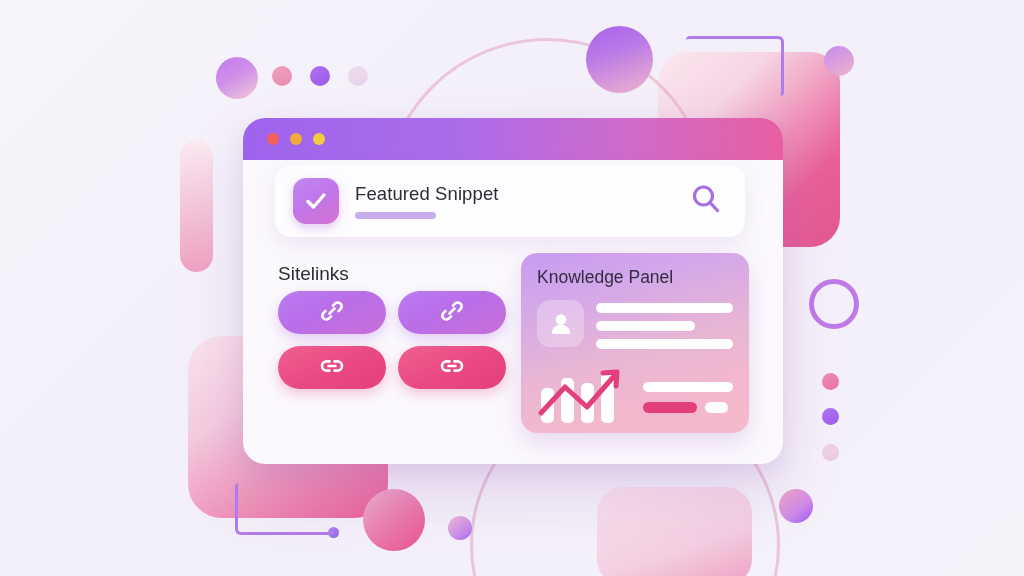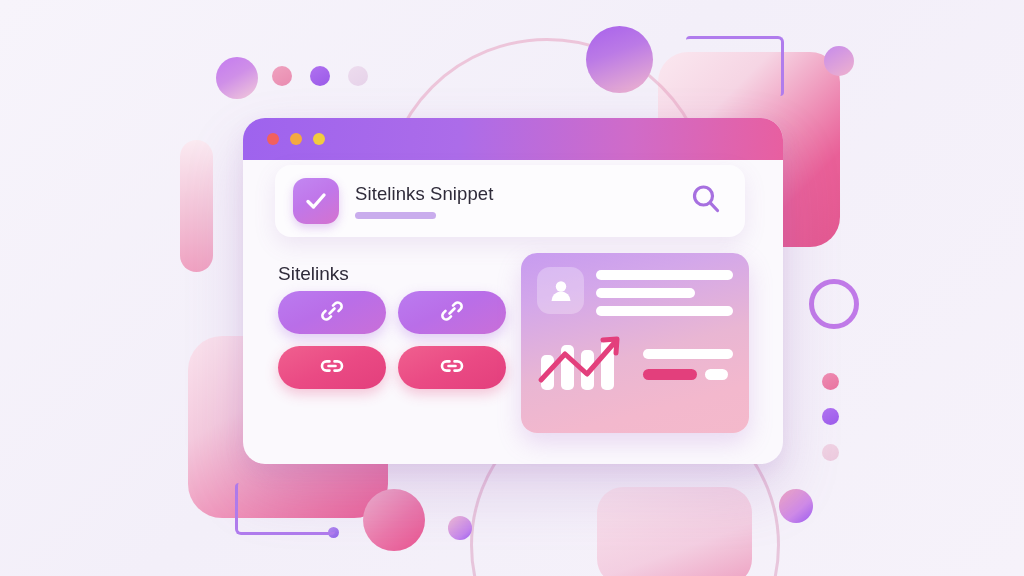--- a/index.html
+++ b/index.html
@@ -267,21 +267,21 @@
   <div class="win-body"></div>
 </div>
 
 <div class="snippet-card">
   <div class="check-box">
     <svg width="26" height="26" viewBox="0 0 26 26" aria-hidden="true">
       <path d="M5 13.5 L10.5 19 L21 7" fill="none" stroke="#ffffff" stroke-width="3.4" stroke-linecap="round" stroke-linejoin="round"></path>
     </svg>
   </div>
   <div class="snippet-text">
-    <div class="snippet-title">Sitelinks Snippet</div>
+    <div class="snippet-title">Featured Snippet</div>
     <div class="snippet-underline"></div>
   </div>
   <div class="search-icon-wrap">
     <svg width="34" height="34" viewBox="0 0 34 34" aria-hidden="true">
       <circle cx="14.5" cy="14" r="9" fill="none" stroke="#a770e0" stroke-width="3.2"></circle>
       <line x1="21.3" y1="20.8" x2="28.5" y2="28.5" stroke="#a770e0" stroke-width="3.2" stroke-linecap="round"></line>
     </svg>
   </div>
 </div>
 
@@ -326,20 +326,21 @@
           <path d="M10.5 8.4 L7.6 8.4 a4.6 4.6 0 0 0 0 9.2 L10.5 17.6" stroke="#fff" stroke-width="2.6" stroke-linecap="round" fill="none"></path>
           <path d="M15.5 8.4 L18.4 8.4 a4.6 4.6 0 0 1 0 9.2 L15.5 17.6" stroke="#fff" stroke-width="2.6" stroke-linecap="round" fill="none"></path>
         </svg>
       </span>
     </div>
 
   </div>
 </div>
 
 <div class="kpanel">
+  <div class="kpanel-title">Knowledge Panel</div>
 
   <div class="kp-row1">
     <div class="avatar-box">
       <svg width="30" height="30" viewBox="0 0 30 30" aria-hidden="true">
         <circle cx="15" cy="10.5" r="5.2" fill="#ffffff"></circle>
         <path d="M5.5 25 a9.5 9.5 0 0 1 19 0 Z" fill="#ffffff"></path>
       </svg>
     </div>
     <div class="kp-lines">
       <div class="kline kline-w100"></div>

